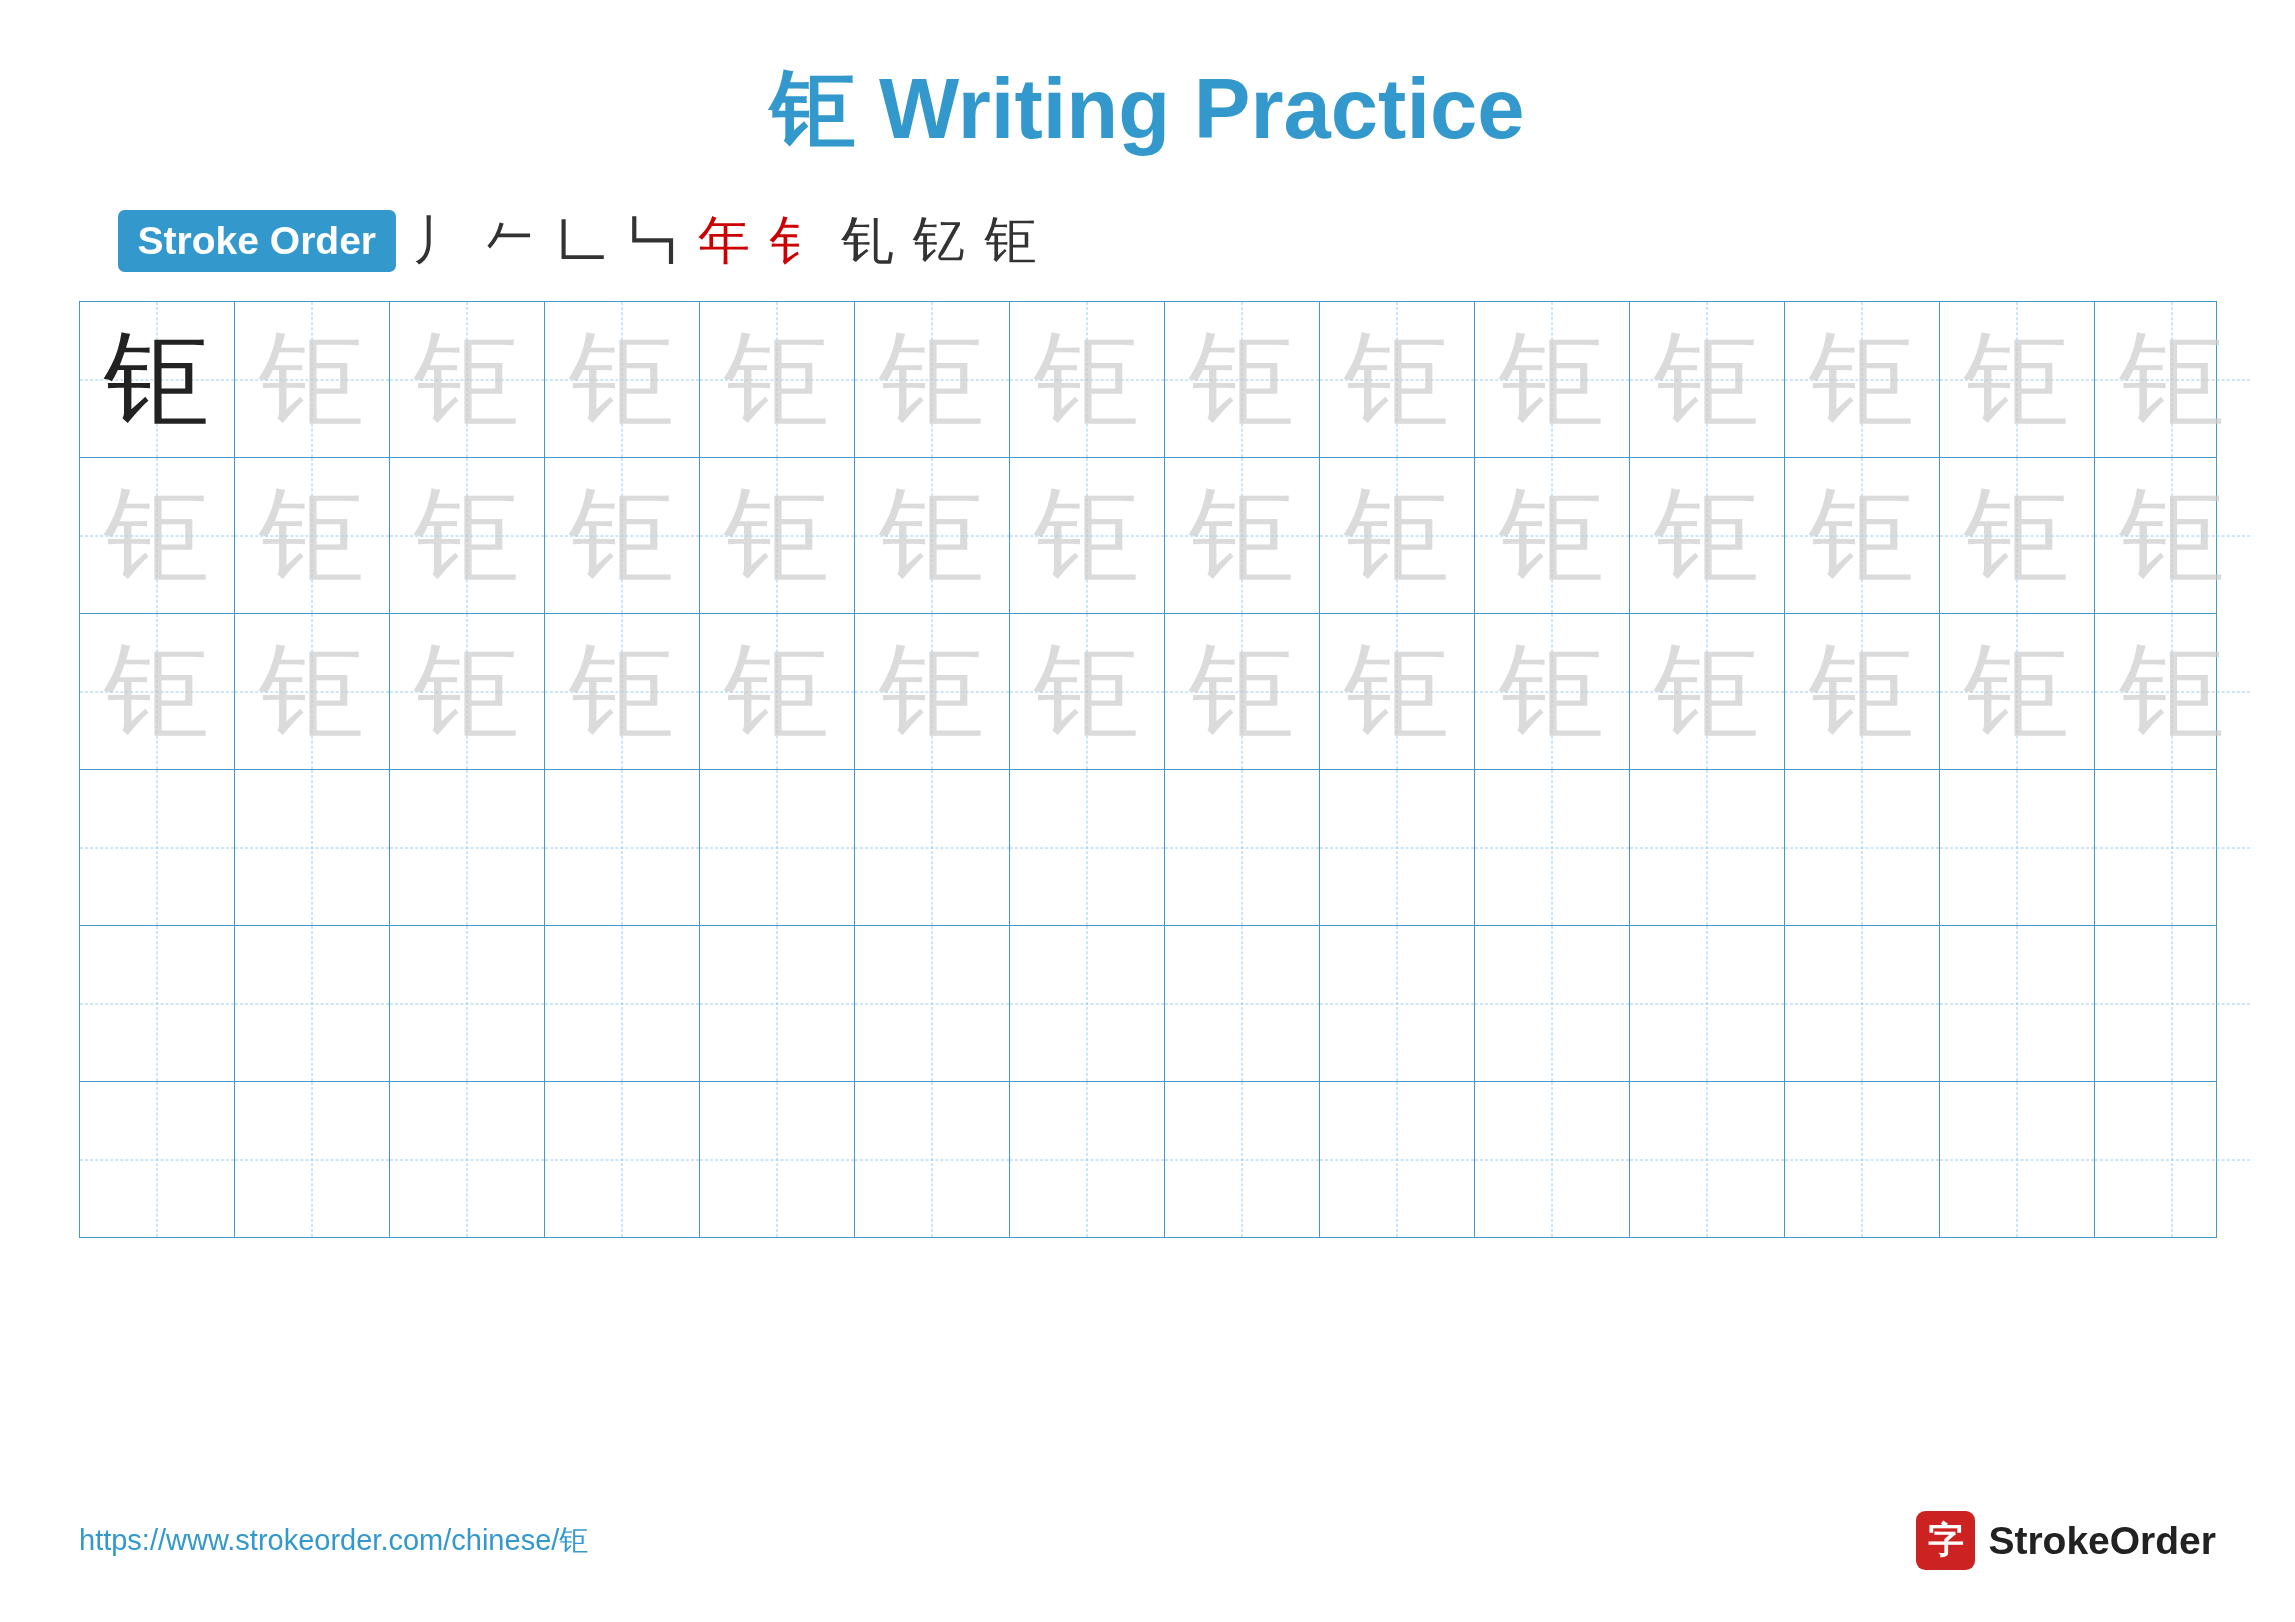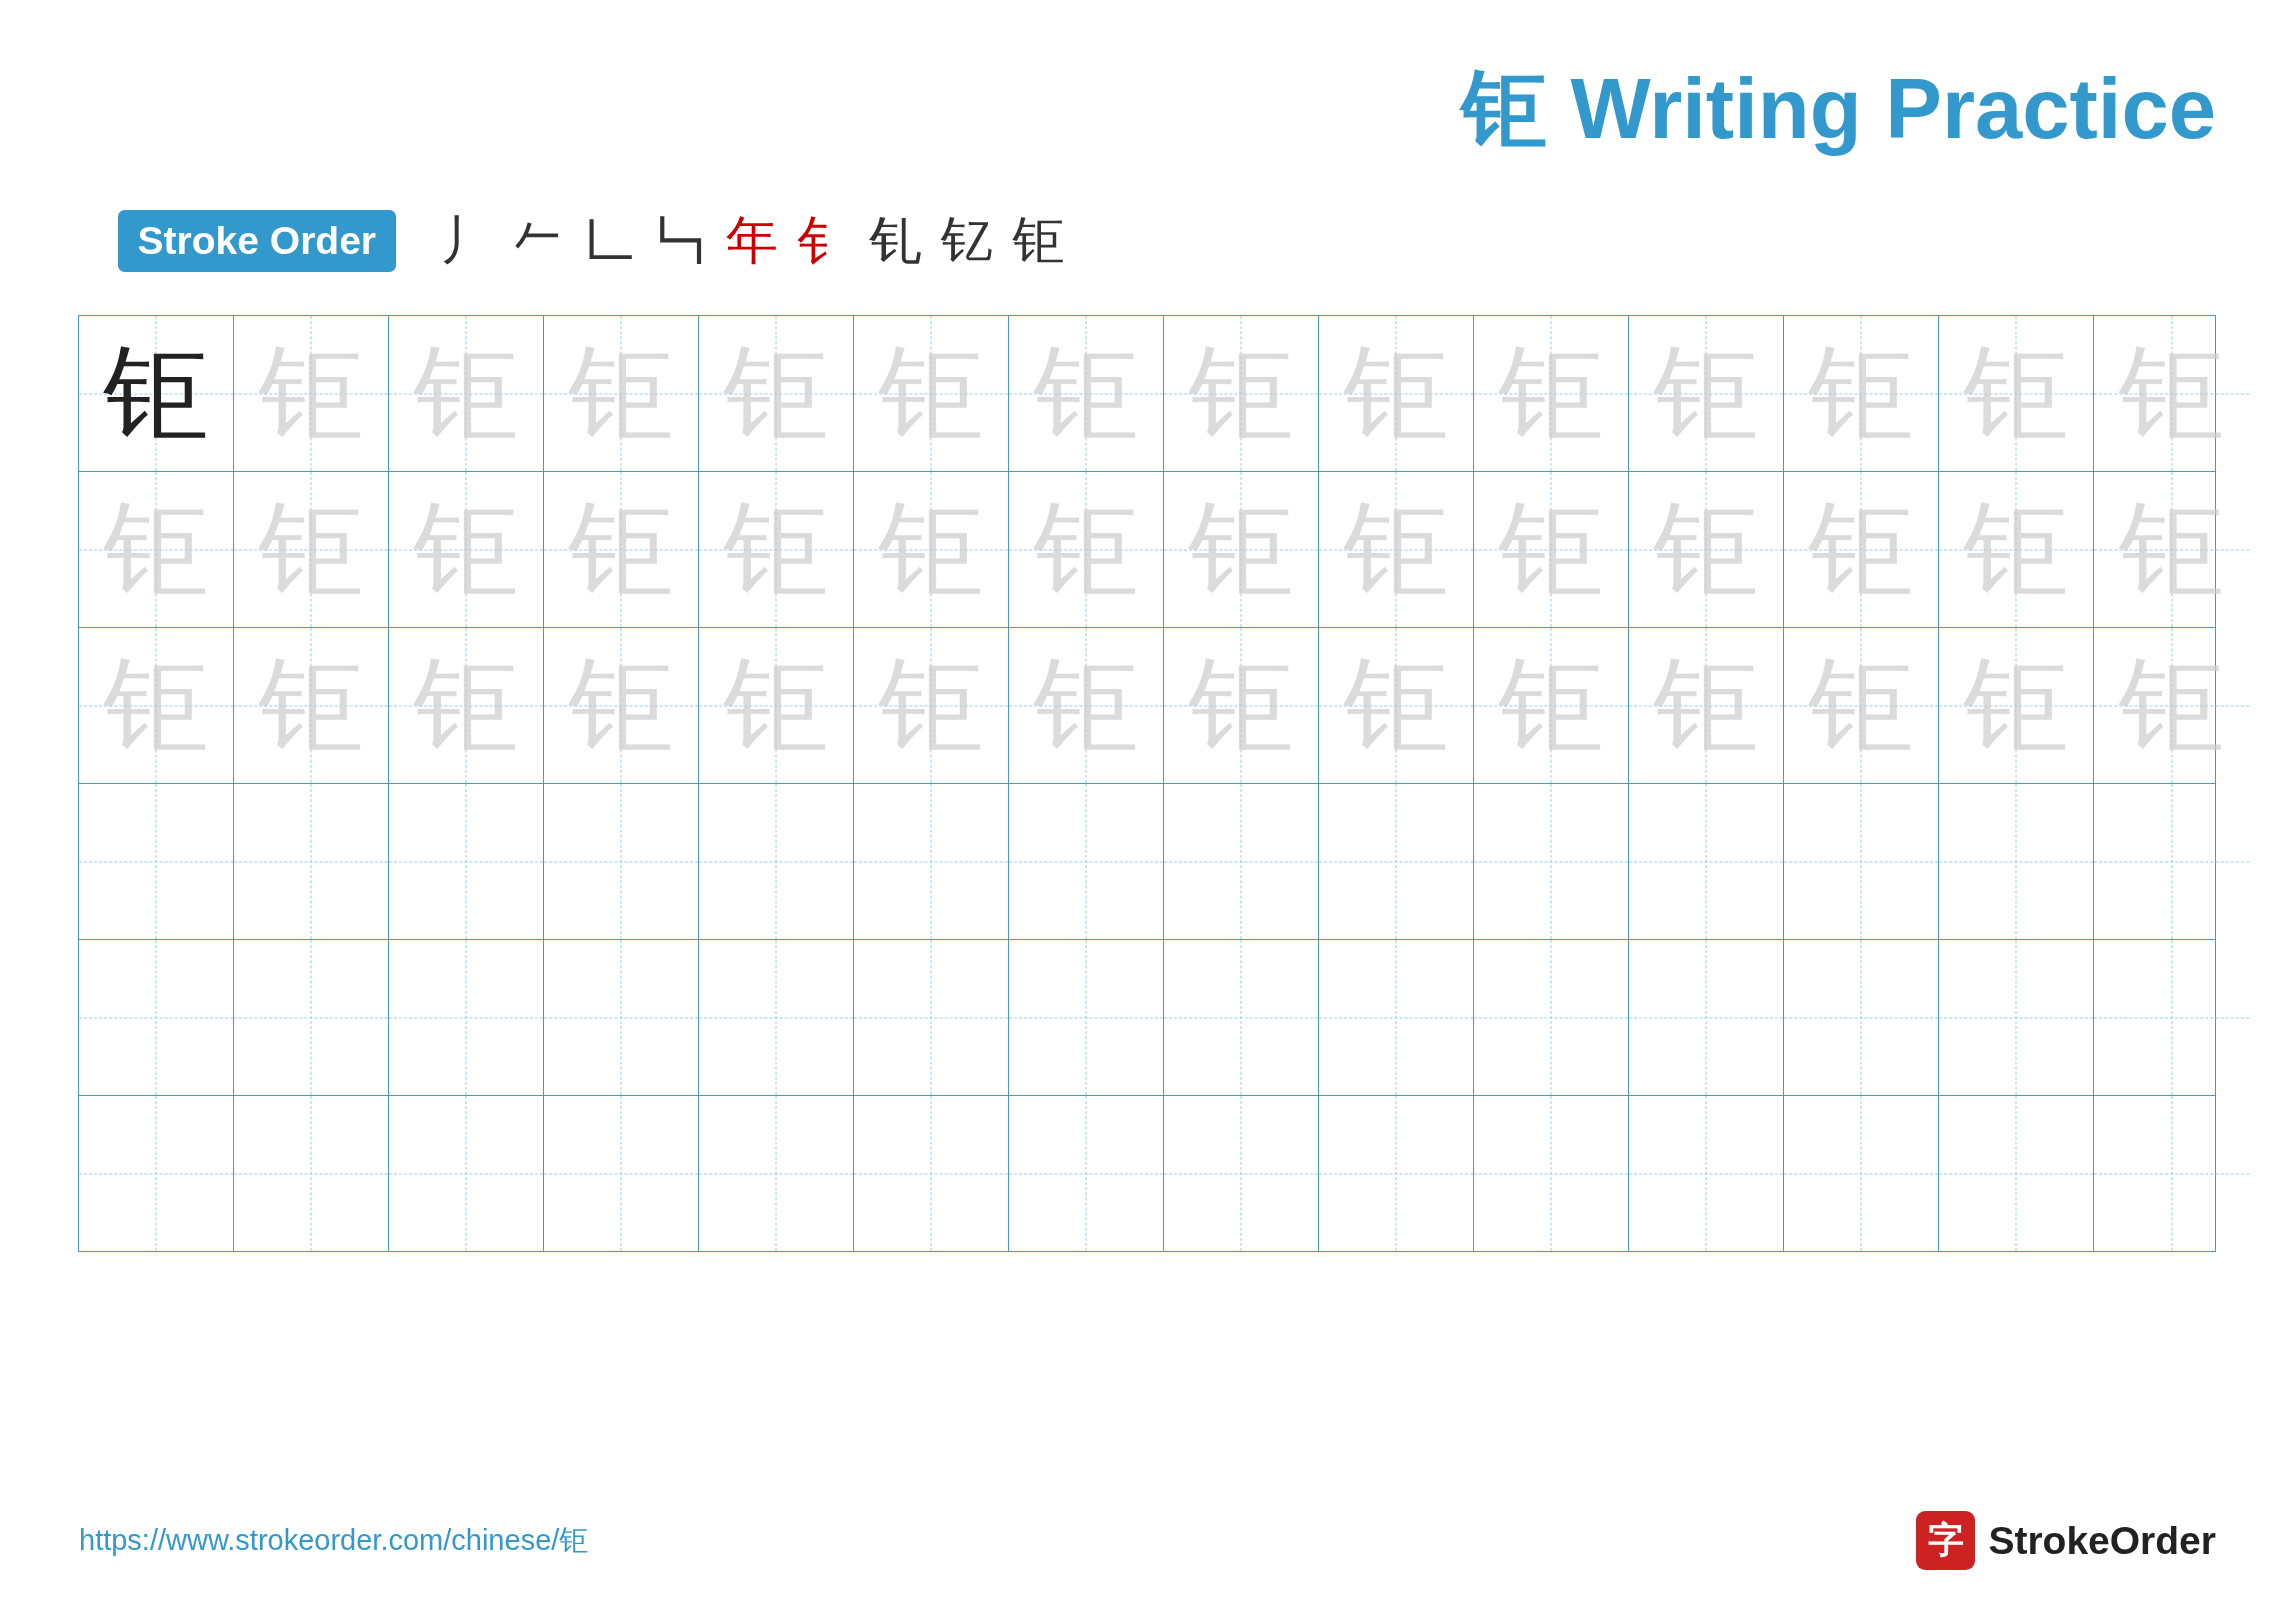--- a/index.html
+++ b/index.html
@@ -11,36 +11,36 @@
       position: relative;
       overflow: hidden;
     }
 
     .page-container {
       width: 2295px;
       height: 1284px;
       padding: 52px 79px;
       display: flex;
       flex-direction: column;
-      align-items: flex-end;
+      align-items: center;
     }
 
     .title {
       font-size: 85px;
       color: #3399cc;
       font-weight: bold;
       margin-bottom: 39px;
       text-align: center;
     }
 
     .stroke-order-row {
       display: flex;
       align-items: center;
-      gap: 44px;
-      margin-bottom: 39px;
+      gap: 16px;
+      margin-bottom: 25px;
       align-self: flex-start;
       margin-left: 39px;
     }
 
     .stroke-order-badge {
       background: #3399cc;
       color: white;
       font-size: 39px;
       font-weight: bold;
       padding: 9.2px 19.6px;

